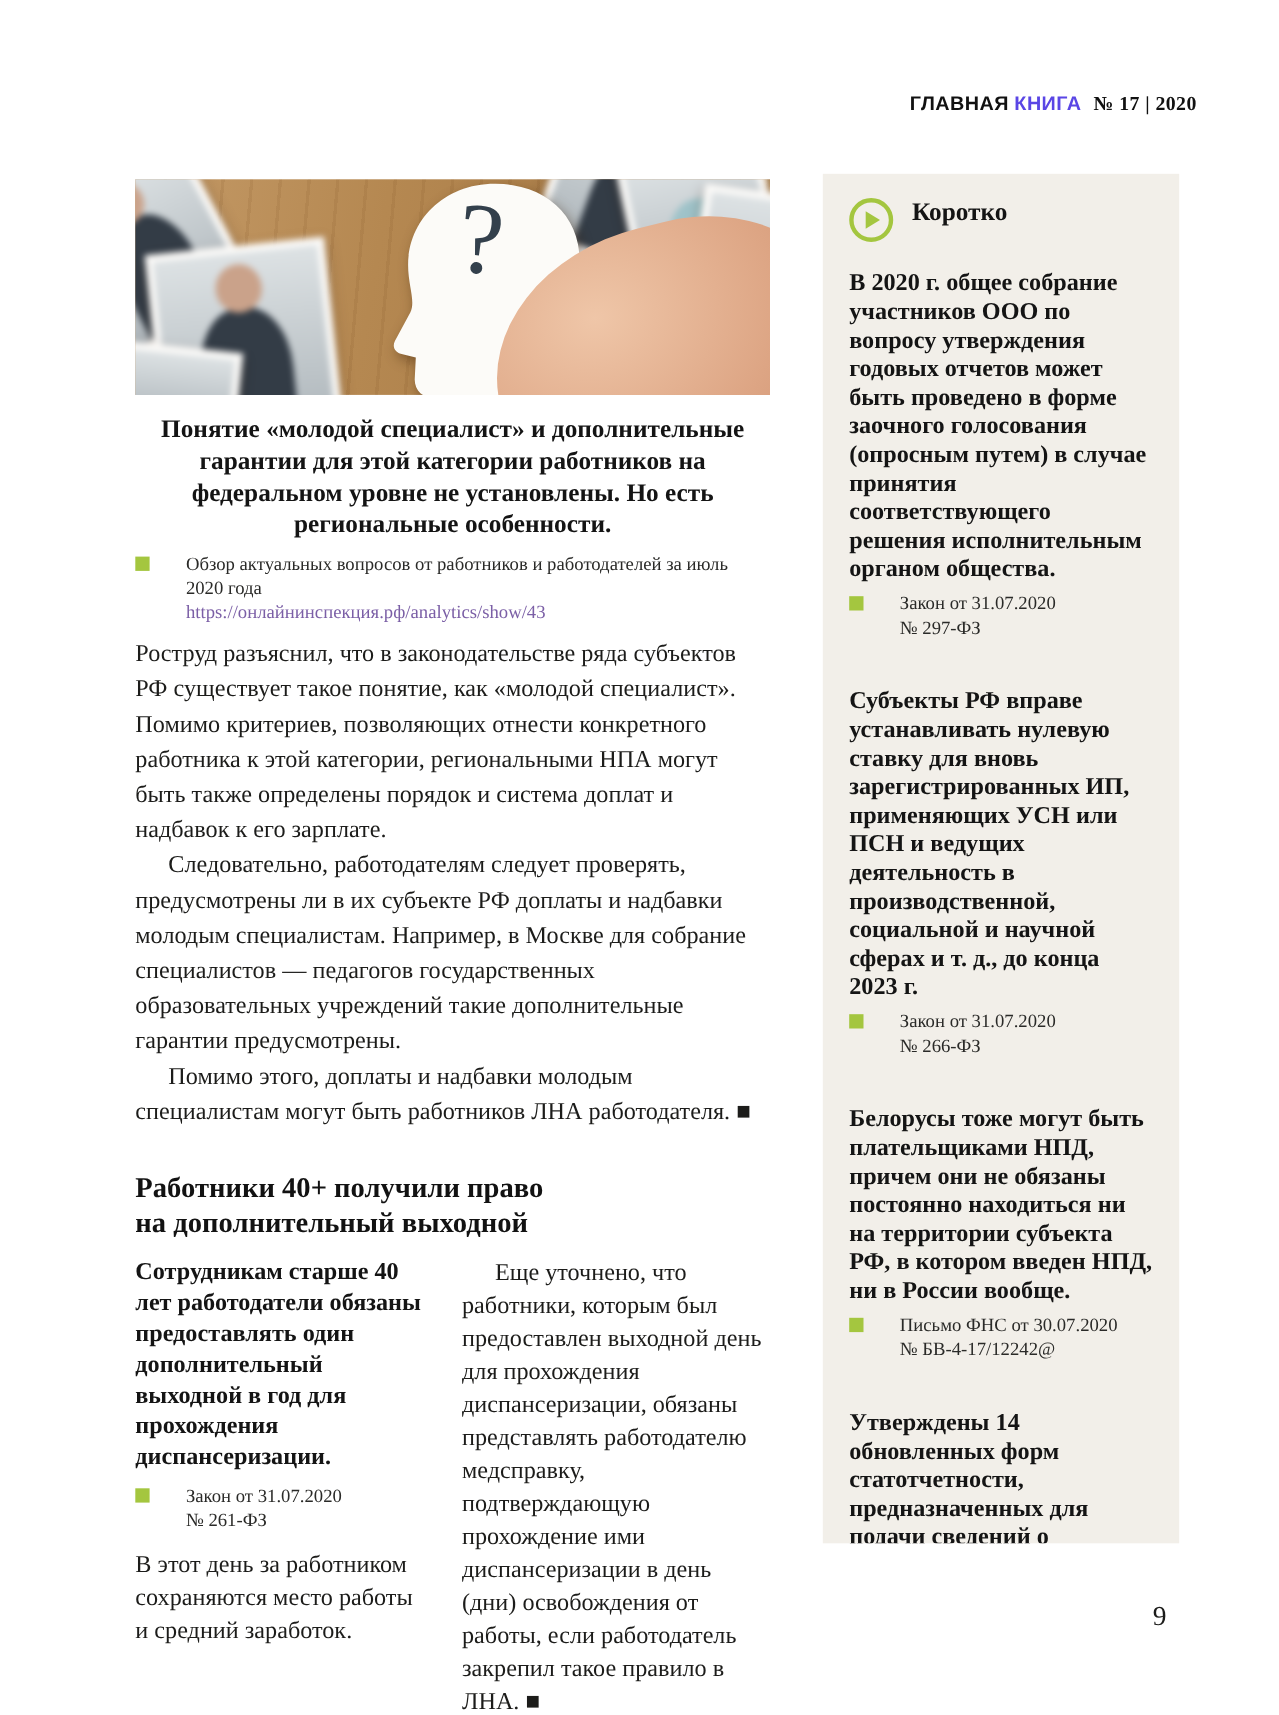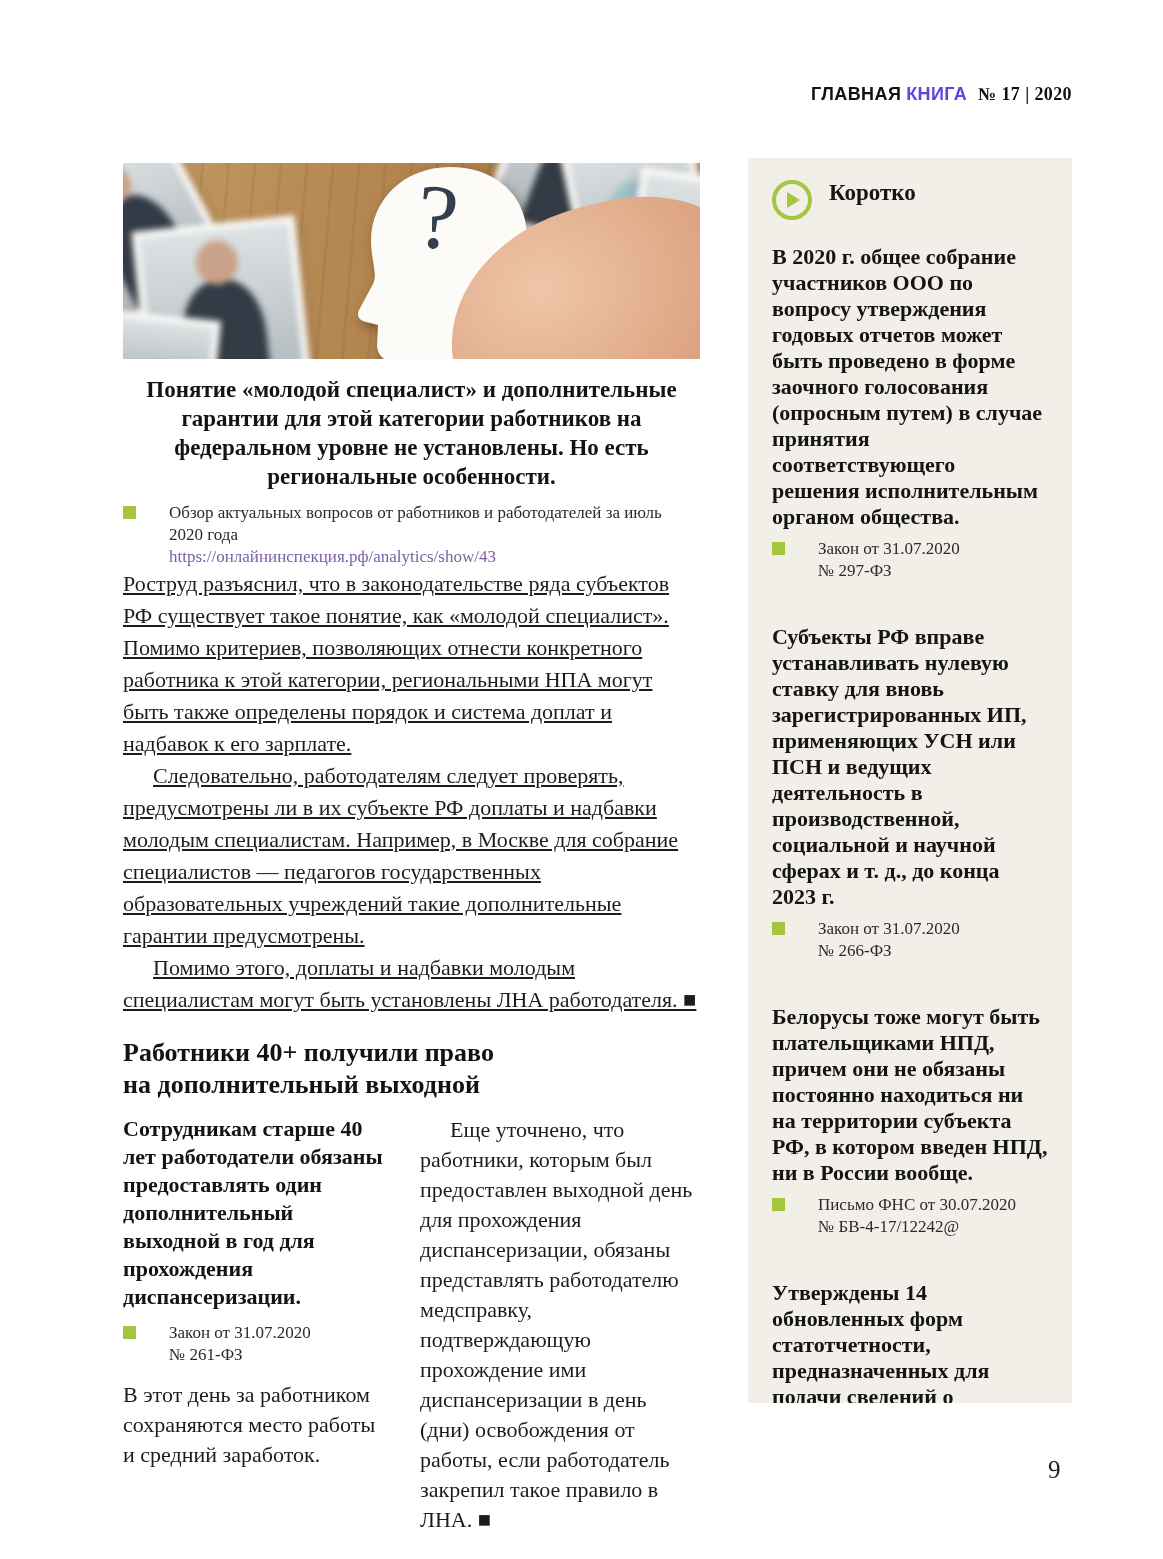--- a/index.html
+++ b/index.html
@@ -3,21 +3,21 @@
 <meta charset="utf-8">
 <style>
   html,body{margin:0;padding:0;}
   body{
     width:1163px;height:1559px;position:relative;background:#ffffff;
     font-family:"Liberation Serif","DejaVu Serif",serif;color:#1c1c1a;
     overflow:hidden;
   }
   
   .mag-header{
-    position:absolute;top:84px;left:0;width:1072px;text-align:right;
+    position:absolute;top:84px;left:16px;width:1072px;text-align:right;
     font-size:18px;letter-spacing:.4px;white-space:nowrap;
   }
   .brand-first{font-family:"Liberation Sans","DejaVu Sans",sans-serif;font-weight:800;color:#111;}
   .brand-second{font-family:"Liberation Sans","DejaVu Sans",sans-serif;font-weight:800;color:#5a46e5;}
   .issue{font-weight:700;color:#111;margin-left:6px;}
   
   .main-col{position:absolute;left:123px;top:150px;width:577px;}
   .article-title{
     font-size:28px;line-height:33px;font-weight:700;margin:0;color:#121212;
     white-space:pre-line;letter-spacing:.2px;
@@ -57,24 +57,24 @@
   .hand-thumb{position:absolute;left:392px;top:132px;width:170px;height:80px;background:linear-gradient(#eec2a3,#d5977413);background-color:#e4b08d;border-radius:48px;transform:rotate(-26deg);}
   .hand-palm{position:absolute;right:-70px;bottom:-95px;width:320px;height:250px;background:radial-gradient(ellipse at 32% 28%,#efc6a8 0%,#dda584 55%,#c98c6a 100%);border-radius:52% 44% 34% 52%;transform:rotate(-14deg);}
   .thumb-nail{position:absolute;left:400px;top:148px;width:36px;height:27px;background:#f0d7c4;border-radius:50%;transform:rotate(-20deg);}
   
   .lead{font-size:23px;line-height:29px;font-weight:700;margin:16px 0 0 0;color:#141414;text-align:center;}
   .ref{display:flex;margin-top:11px;font-size:17px;line-height:22px;color:#2a2a28;gap:24px;}
   .ref .sq{flex:0 0 13px;width:13px;height:13px;background:#a4c63f;margin:4px 9px 0 0;}
   .ref a{color:#7b5fa6;text-decoration:none;}
   .ref .rl2{display:block;}
   
-  .bodytext{margin-top:0;text-decoration:underline;}
+  .bodytext{margin-top:10px;}
   .bodytext p{margin:0;font-size:22px;line-height:32px;color:#1c1c1a;}
   .indent{text-indent:30px;}
-  .article2-title{font-size:26px;line-height:32px;font-weight:700;margin:21px 0 0 0;white-space:pre-line;color:#121212;}
+  .article2-title{font-size:26px;line-height:32px;font-weight:700;margin:38px 0 0 0;white-space:pre-line;color:#121212;}
   .columns{display:flex;margin-top:14px;}
   .col-left{width:267px;margin-right:30px;flex:0 0 auto;}
   .col-right{flex:1;}
   .col-lead{font-size:22px;line-height:28px;font-weight:700;margin:0;color:#141414;}
   .col-body{font-size:22px;line-height:30px;margin:14px 0 0 0;}
   .col-right .col-body{margin:0;}
   
   .sidebar{
     position:absolute;left:748px;top:158px;width:324px;height:1245px;
     background:#f2efe9;box-sizing:border-box;padding:22px 24px 20px 24px;overflow:hidden;
@@ -161,21 +161,21 @@
     <span class="sq"></span>
     <span>
       <span>Обзор актуальных вопросов от работников и работодателей за июль 2020 года</span>
       <a class="rl2" href="#">https://онлайнинспекция.рф/analytics/show/43</a>
     </span>
   </div>
 
   <div class="bodytext">
     <p>Роструд разъяснил, что в законодательстве ряда субъектов РФ существует такое понятие, как «молодой специалист». Помимо критериев, позволяющих отнести конкретного работника к этой категории, региональными НПА могут быть также определены порядок и система доплат и надбавок к его зарплате.</p>
     <p class="indent">Следовательно, работодателям следует проверять, предусмотрены ли в их субъекте РФ доплаты и надбавки молодым специалистам. Например, в Москве для собрание специалистов — педагогов государственных образовательных учреждений такие дополнительные гарантии предусмотрены.</p>
-    <p class="indent">Помимо этого, доплаты и надбавки молодым специалистам могут быть установлены ЛНА работодателя. ■</p>
+    <p class="indent">Помимо этого, доплаты и надбавки молодым специалистам могут быть работников ЛНА работодателя. ■</p>
   </div>
 
   <h2 class="article2-title">Работники 40+ получили право
 на дополнительный выходной</h2>
 
   <div class="columns">
     <div class="col-left">
       <p class="col-lead">Сотрудникам старше 40 лет работодатели обязаны предоставлять один дополнительный выходной в год для прохождения диспансеризации.</p>
       <div class="ref">
         <span class="sq"></span>

